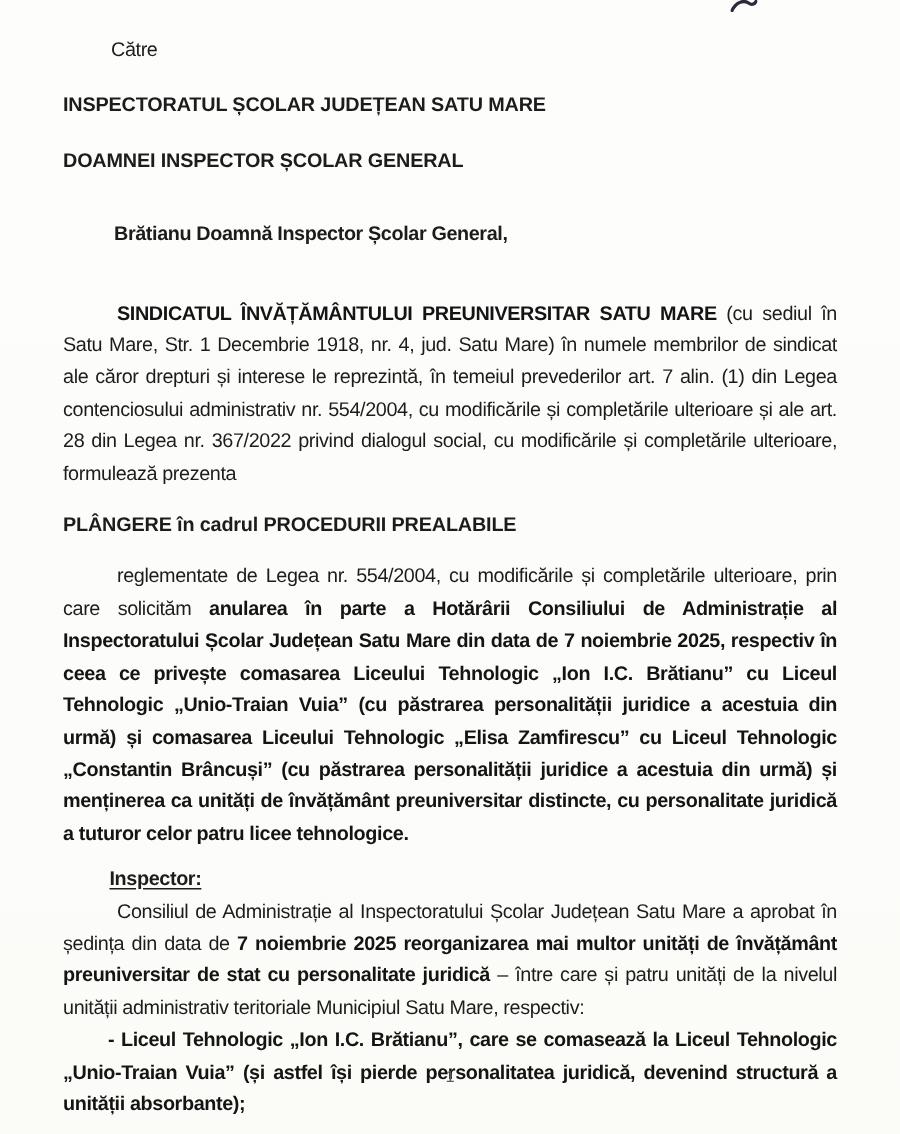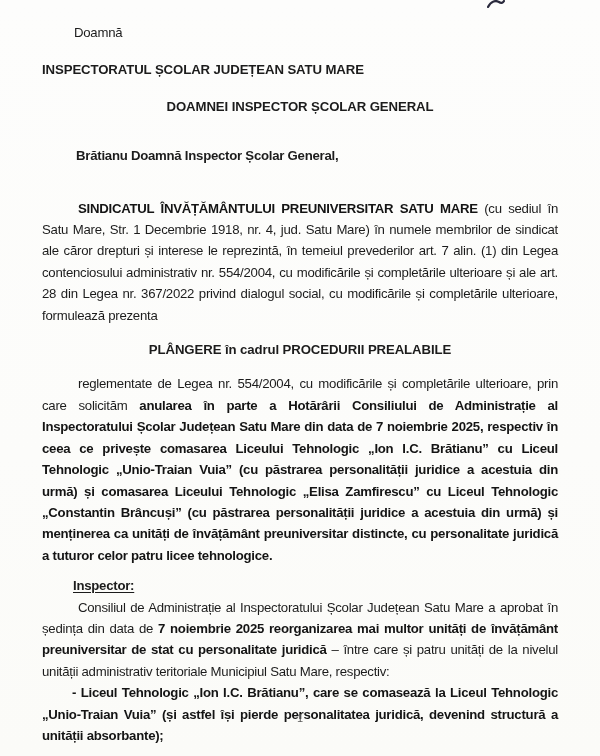--- a/index.html
+++ b/index.html
@@ -17,24 +17,24 @@
     letter-spacing: -0.25px;
     line-height: 21.4px;
     color: #1c1c1c;
     padding: 14px 42px 0 42px;
   }
   .bold { font-weight: bold; color: #141414; }
   .justify { text-align: justify; }
   .indent { text-indent: 36px; }
   .addr-to { margin: 8px 0 0 32px; }
   .inst { margin-top: 16px; font-weight: bold; text-align: left; letter-spacing: -0.1px; }
-  .rec-block { margin-top: 15px; font-weight: bold; text-align: center; letter-spacing: -0.1px; }
+  .rec-block { margin-top: 15px; font-weight: bold; text-align: left; letter-spacing: -0.1px; }
   .greeting { margin-top: 28px; font-weight: bold; text-indent: 34px; }
   .par { margin-top: 31px; }
-  .doc-title { margin: 13px 0 13px 0; font-weight: bold; text-align: center; letter-spacing: -0.1px; }
+  .doc-title { margin: 13px 0 13px 0; font-weight: bold; text-align: left; letter-spacing: -0.1px; }
   .motivare-h { margin-top: 9px; text-indent: 31px; font-weight: bold; }
   .motivare-h span { text-decoration: underline; text-underline-offset: 2px; }
   .par-tight { margin-top: 0; }
   .list-item { text-indent: 30px; font-weight: bold; color: #141414; }
   .page-number {
     position: absolute;
     top: 708px;
     left: 0;
     width: 100%;
     text-align: center;
@@ -52,21 +52,21 @@
 </style>
 </head>
 <body>
 
 <div class="page">
 
   <svg class="hand-mark" viewBox="0 0 18 8" aria-hidden="true">
     <path d="M1,7 C4,1 9,0 12,2 C14,3.5 16,3 17,1" fill="none" stroke="#2a2a3d" stroke-width="2.2" stroke-linecap="round"></path>
   </svg>
 
-  <p class="addr-to">Doamnă</p>
+  <p class="addr-to">Către</p>
 
   <p class="inst">INSPECTORATUL ȘCOLAR JUDEȚEAN SATU MARE</p>
 
   <div class="rec-block">
     <p>DOAMNEI INSPECTOR ȘCOLAR GENERAL</p>
   </div>
 
   <p class="greeting">Brătianu Doamnă Inspector Școlar General,</p>
 
   <p class="par justify indent"><span class="bold">SINDICATUL ÎNVĂȚĂMÂNTULUI PREUNIVERSITAR SATU MARE</span><span> (cu sediul în Satu Mare, Str. 1 Decembrie 1918, nr. 4, jud. Satu Mare) în numele membrilor de sindicat ale căror drepturi și interese le reprezintă, în temeiul prevederilor art. 7 alin. (1) din Legea contenciosului administrativ nr. 554/2004, cu modificările și completările ulterioare și ale art. 28 din Legea nr. 367/2022 privind dialogul social, cu modificările și completările ulterioare, formulează prezenta</span></p>

